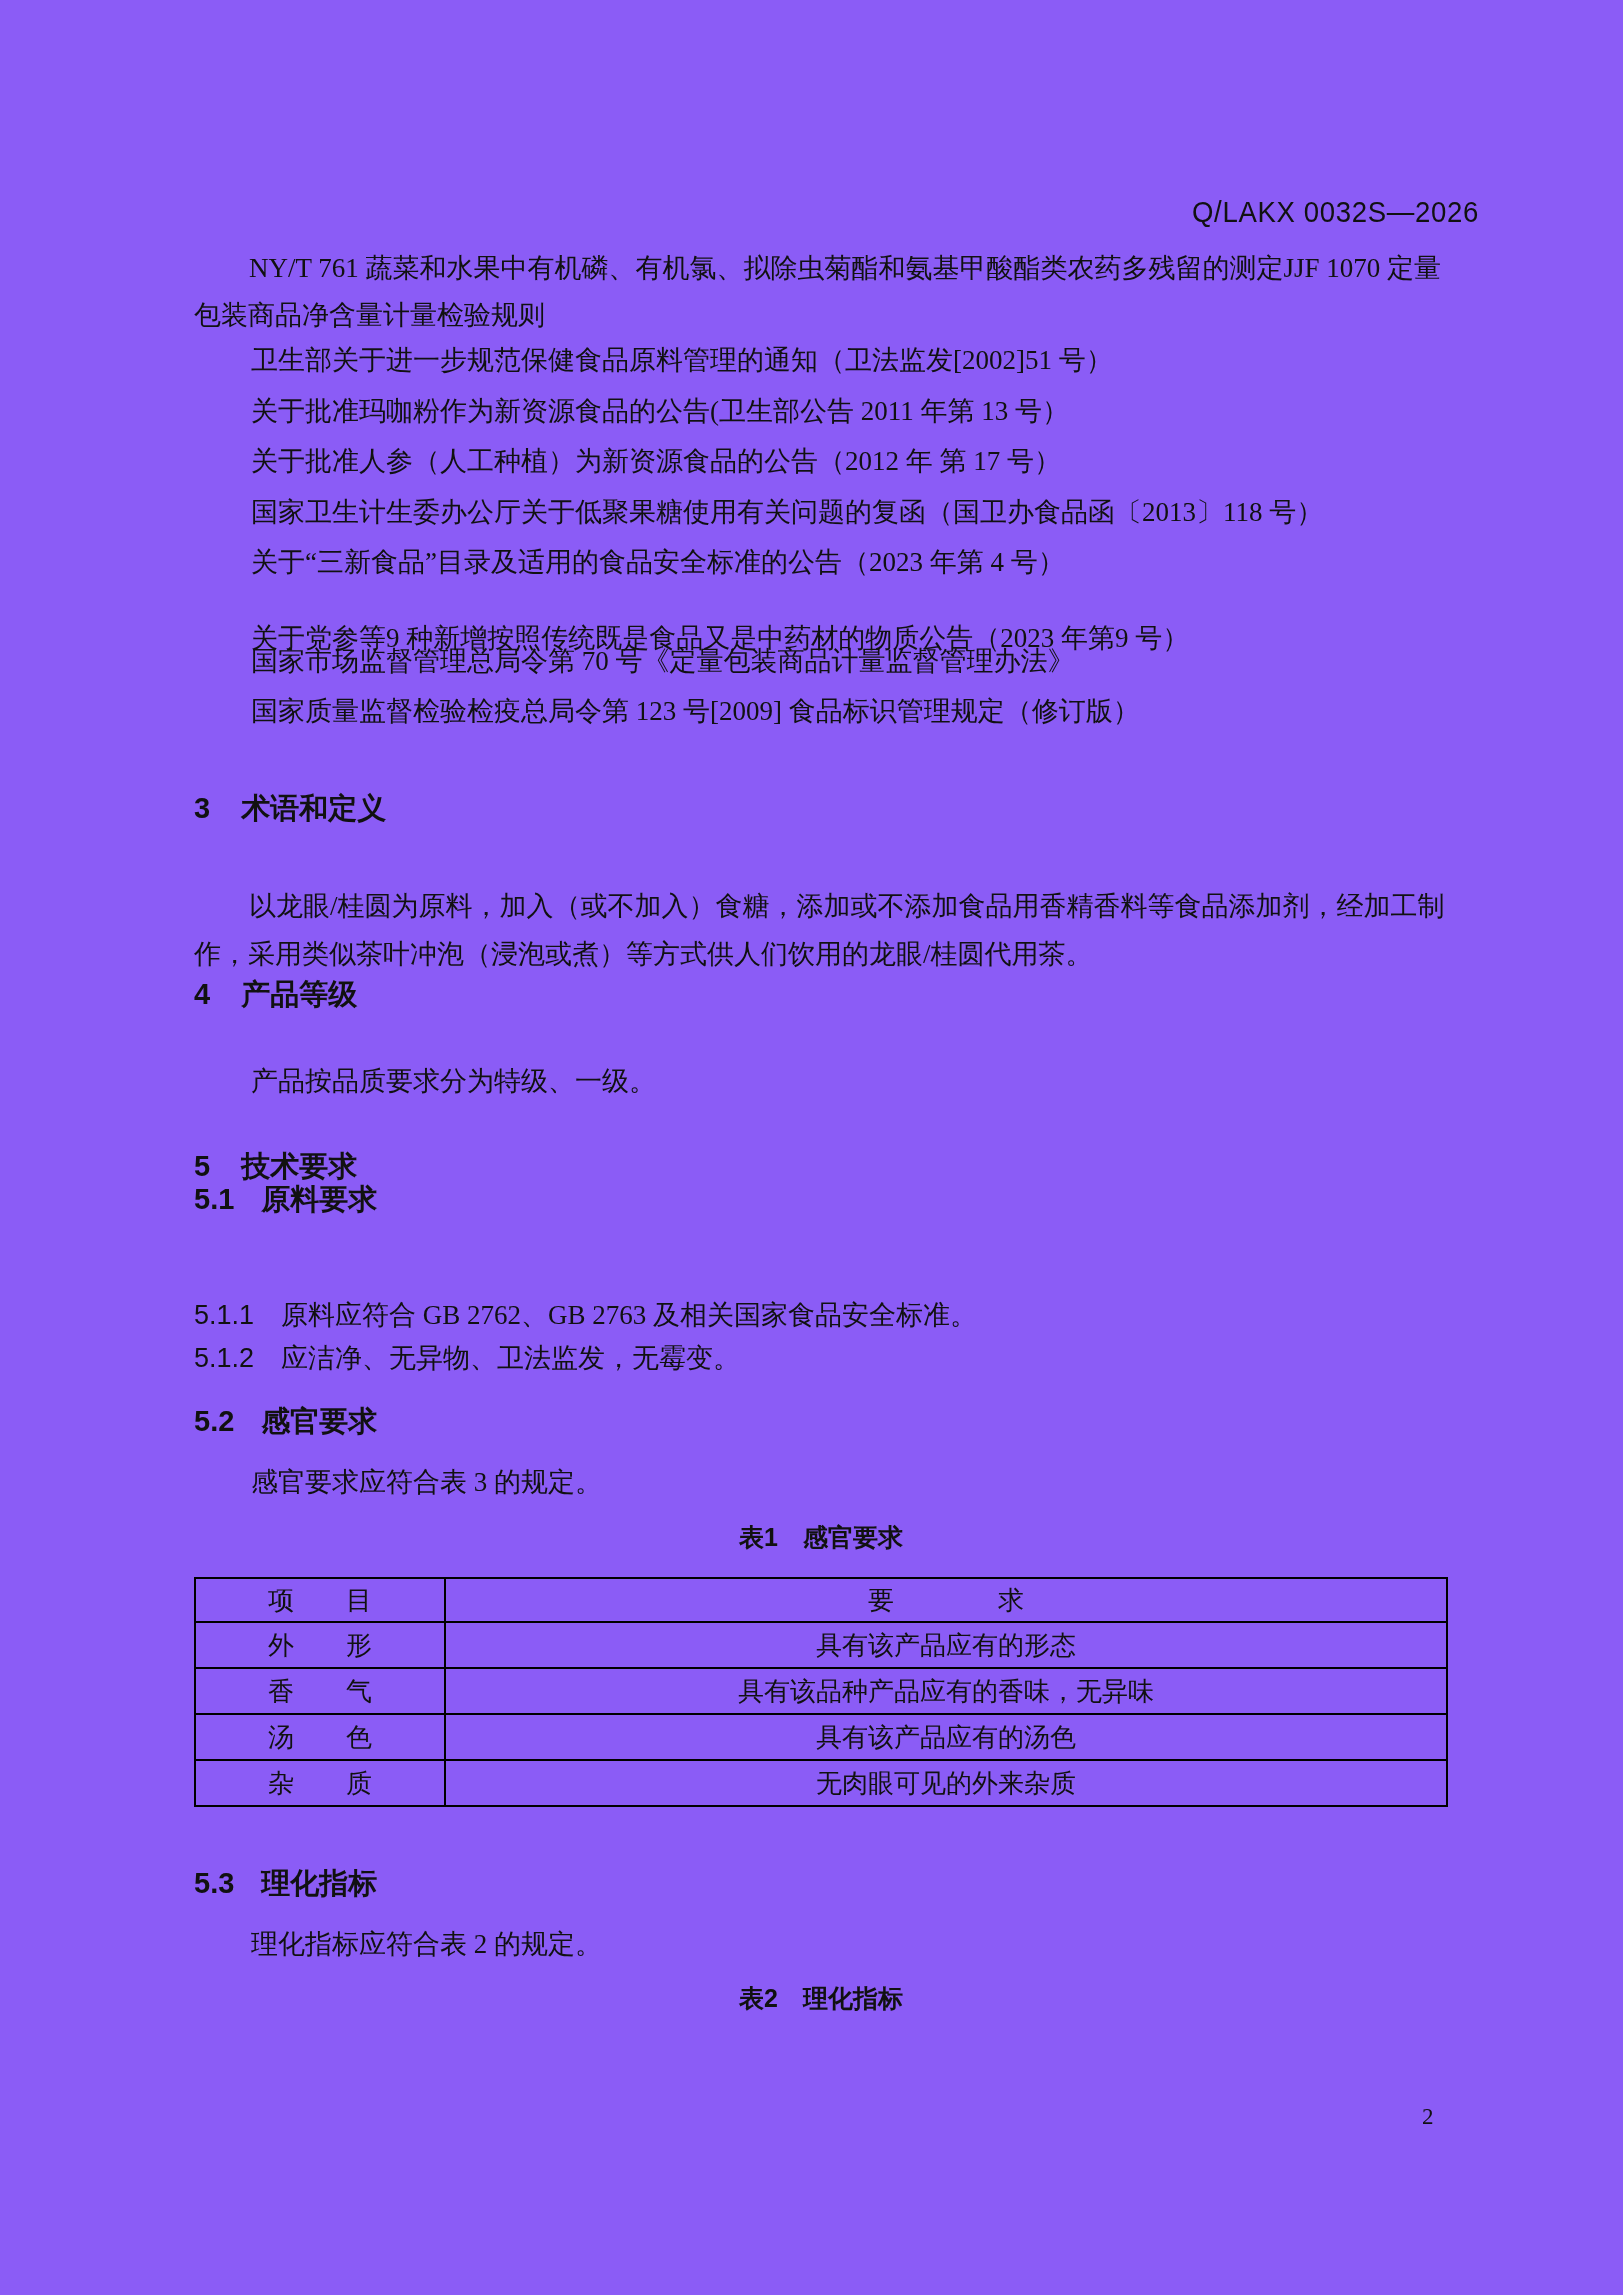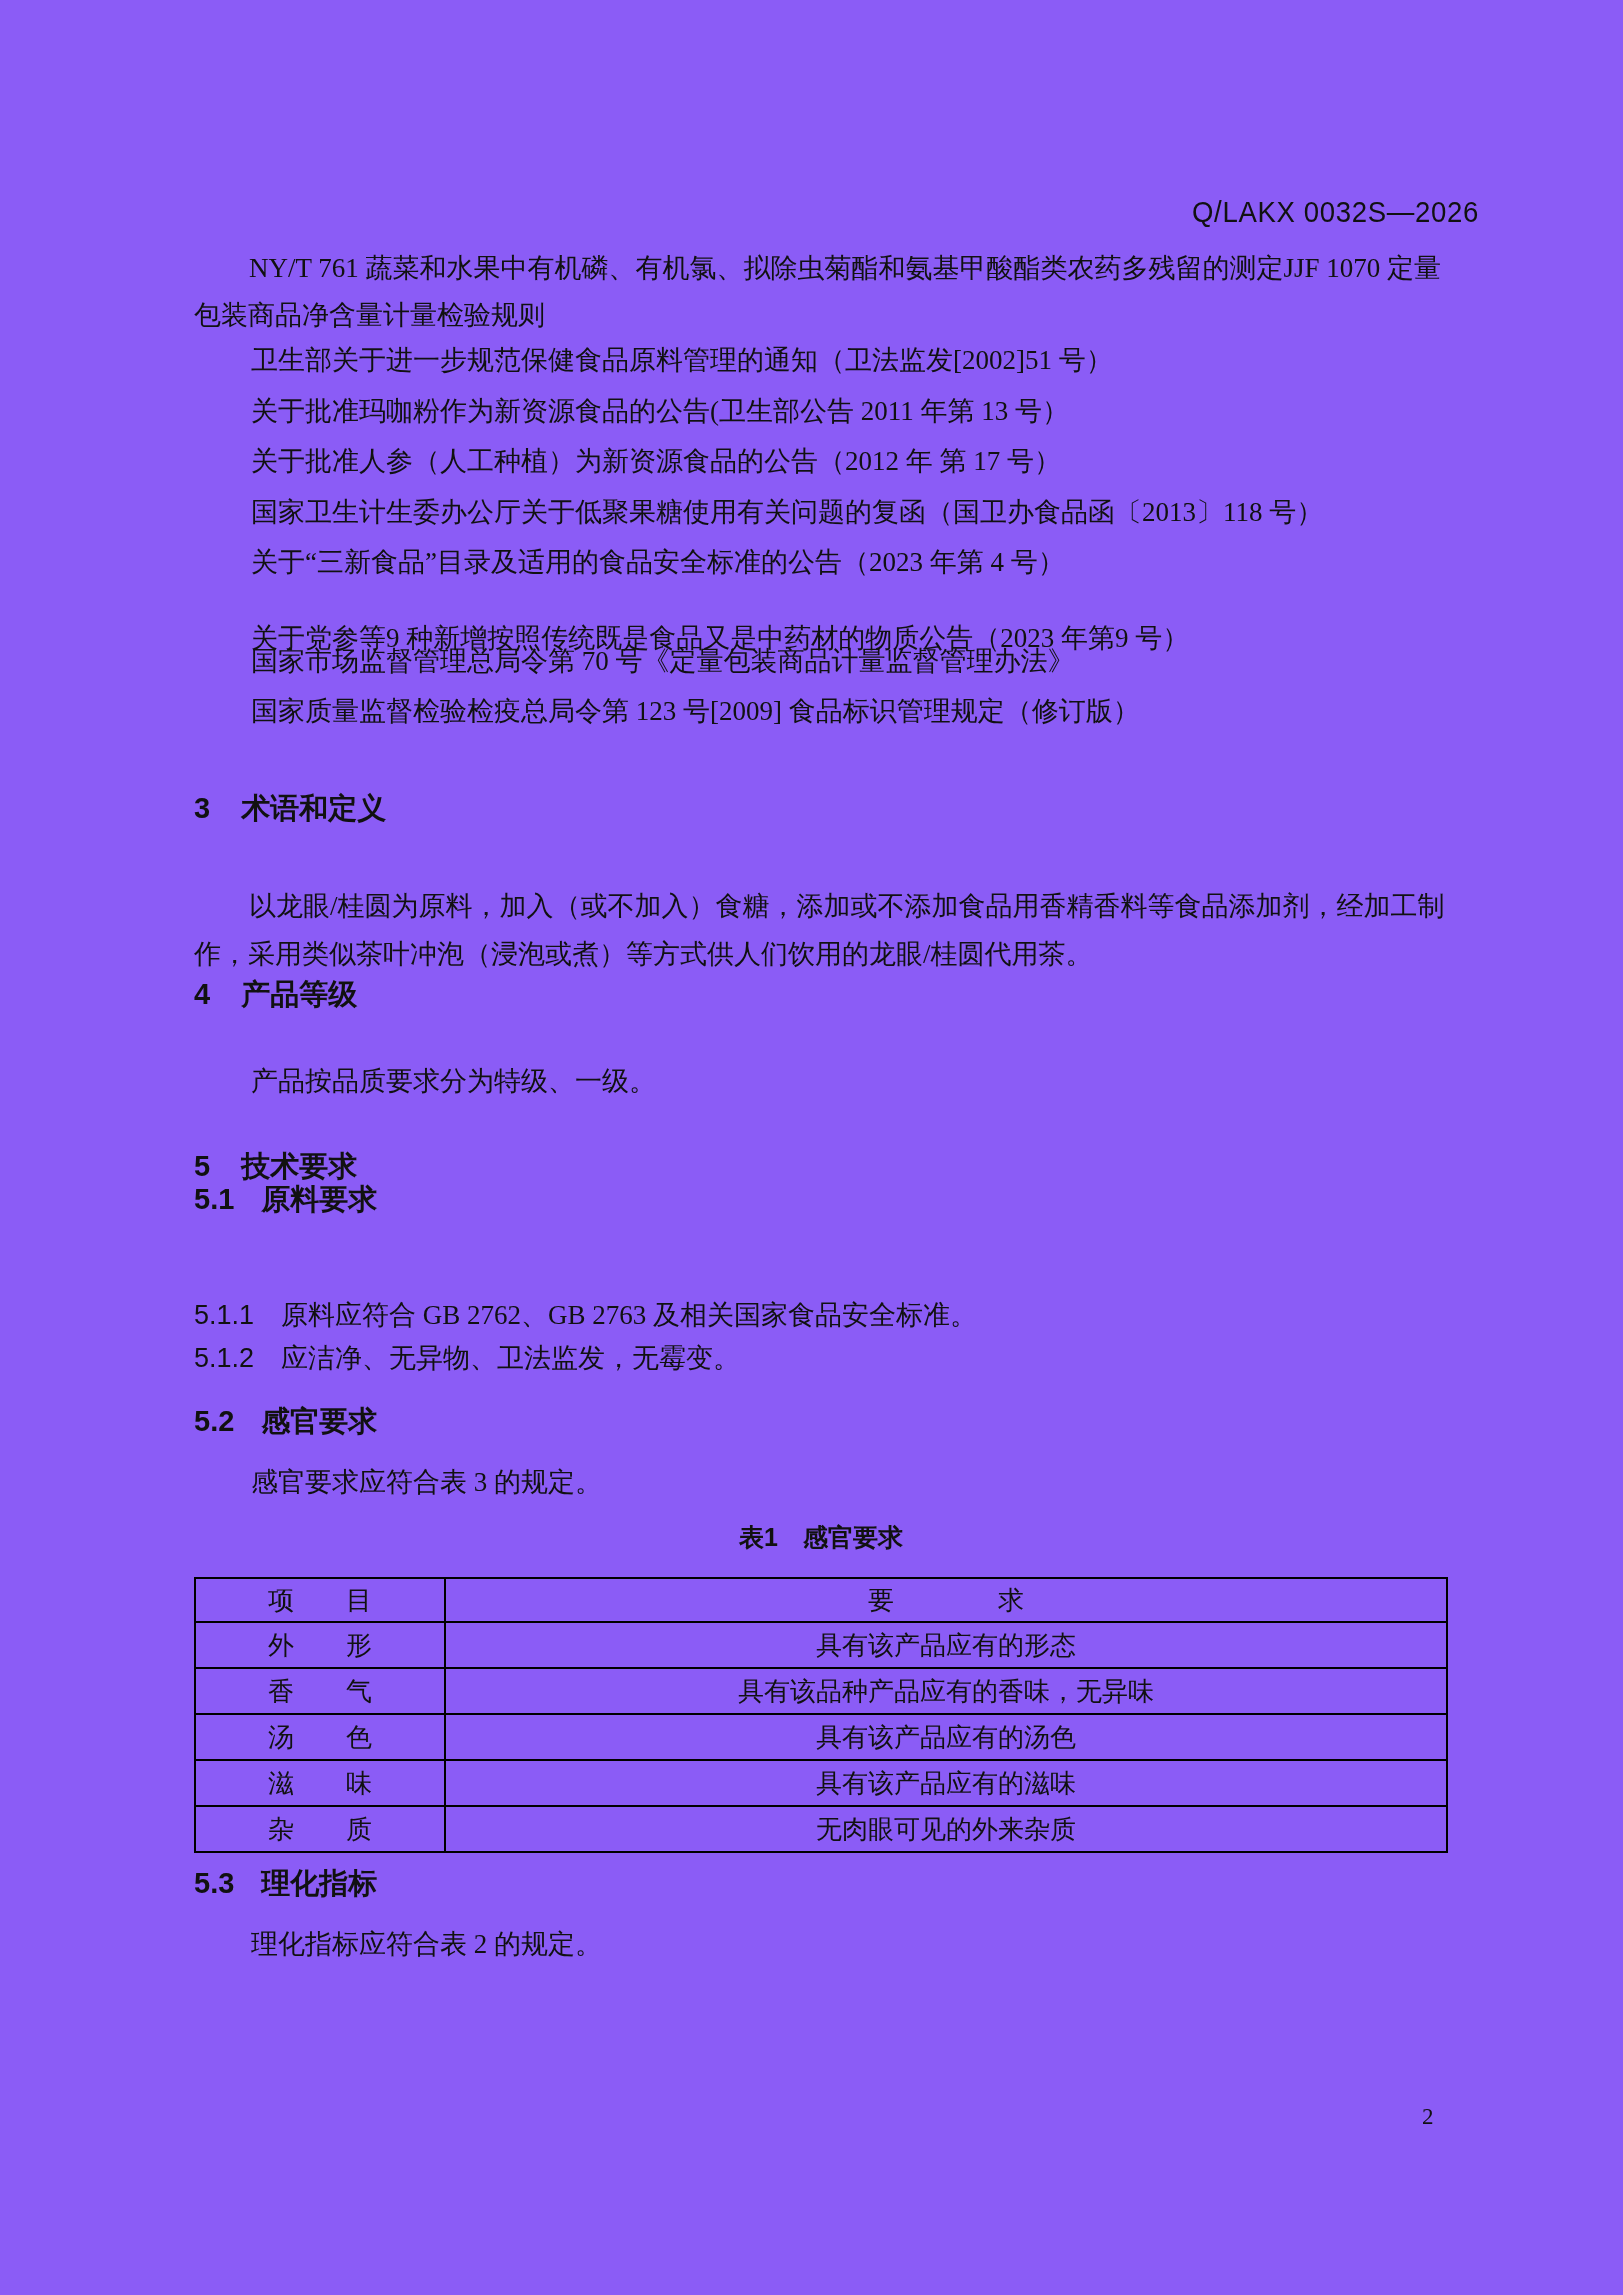--- a/index.html
+++ b/index.html
@@ -136,33 +136,30 @@
     </tr>
     <tr class="data">
       <td class="col1">香　　气</td>
       <td>具有该品种产品应有的香味，无异味</td>
     </tr>
     <tr class="data">
       <td class="col1">汤　　色</td>
       <td>具有该产品应有的汤色</td>
     </tr>
     <tr class="data">
-      <td class="col1">滋　　味</td>
-      <td>具有该产品应有的滋味</td>
-    </tr>
-    <tr class="data">
       <td class="col1">杂　　质</td>
       <td>无肉眼可见的外来杂质</td>
     </tr>
   </tbody>
     </table>
 
   <div class="abs heading" style="top:1866px;">
     <span class="h-num" style="margin-right:27px;">5.3</span><span>理化指标</span>
   </div>
 
   <div class="abs ref-line" style="top:1928px;">理化指标应符合表 2 的规定。</div>
 
+  <div class="abs caption" style="top:1981px;">表2　理化指标</div>
 
   <div class="page-num">2</div>
 
 </div>
 
 
 </body></html>

